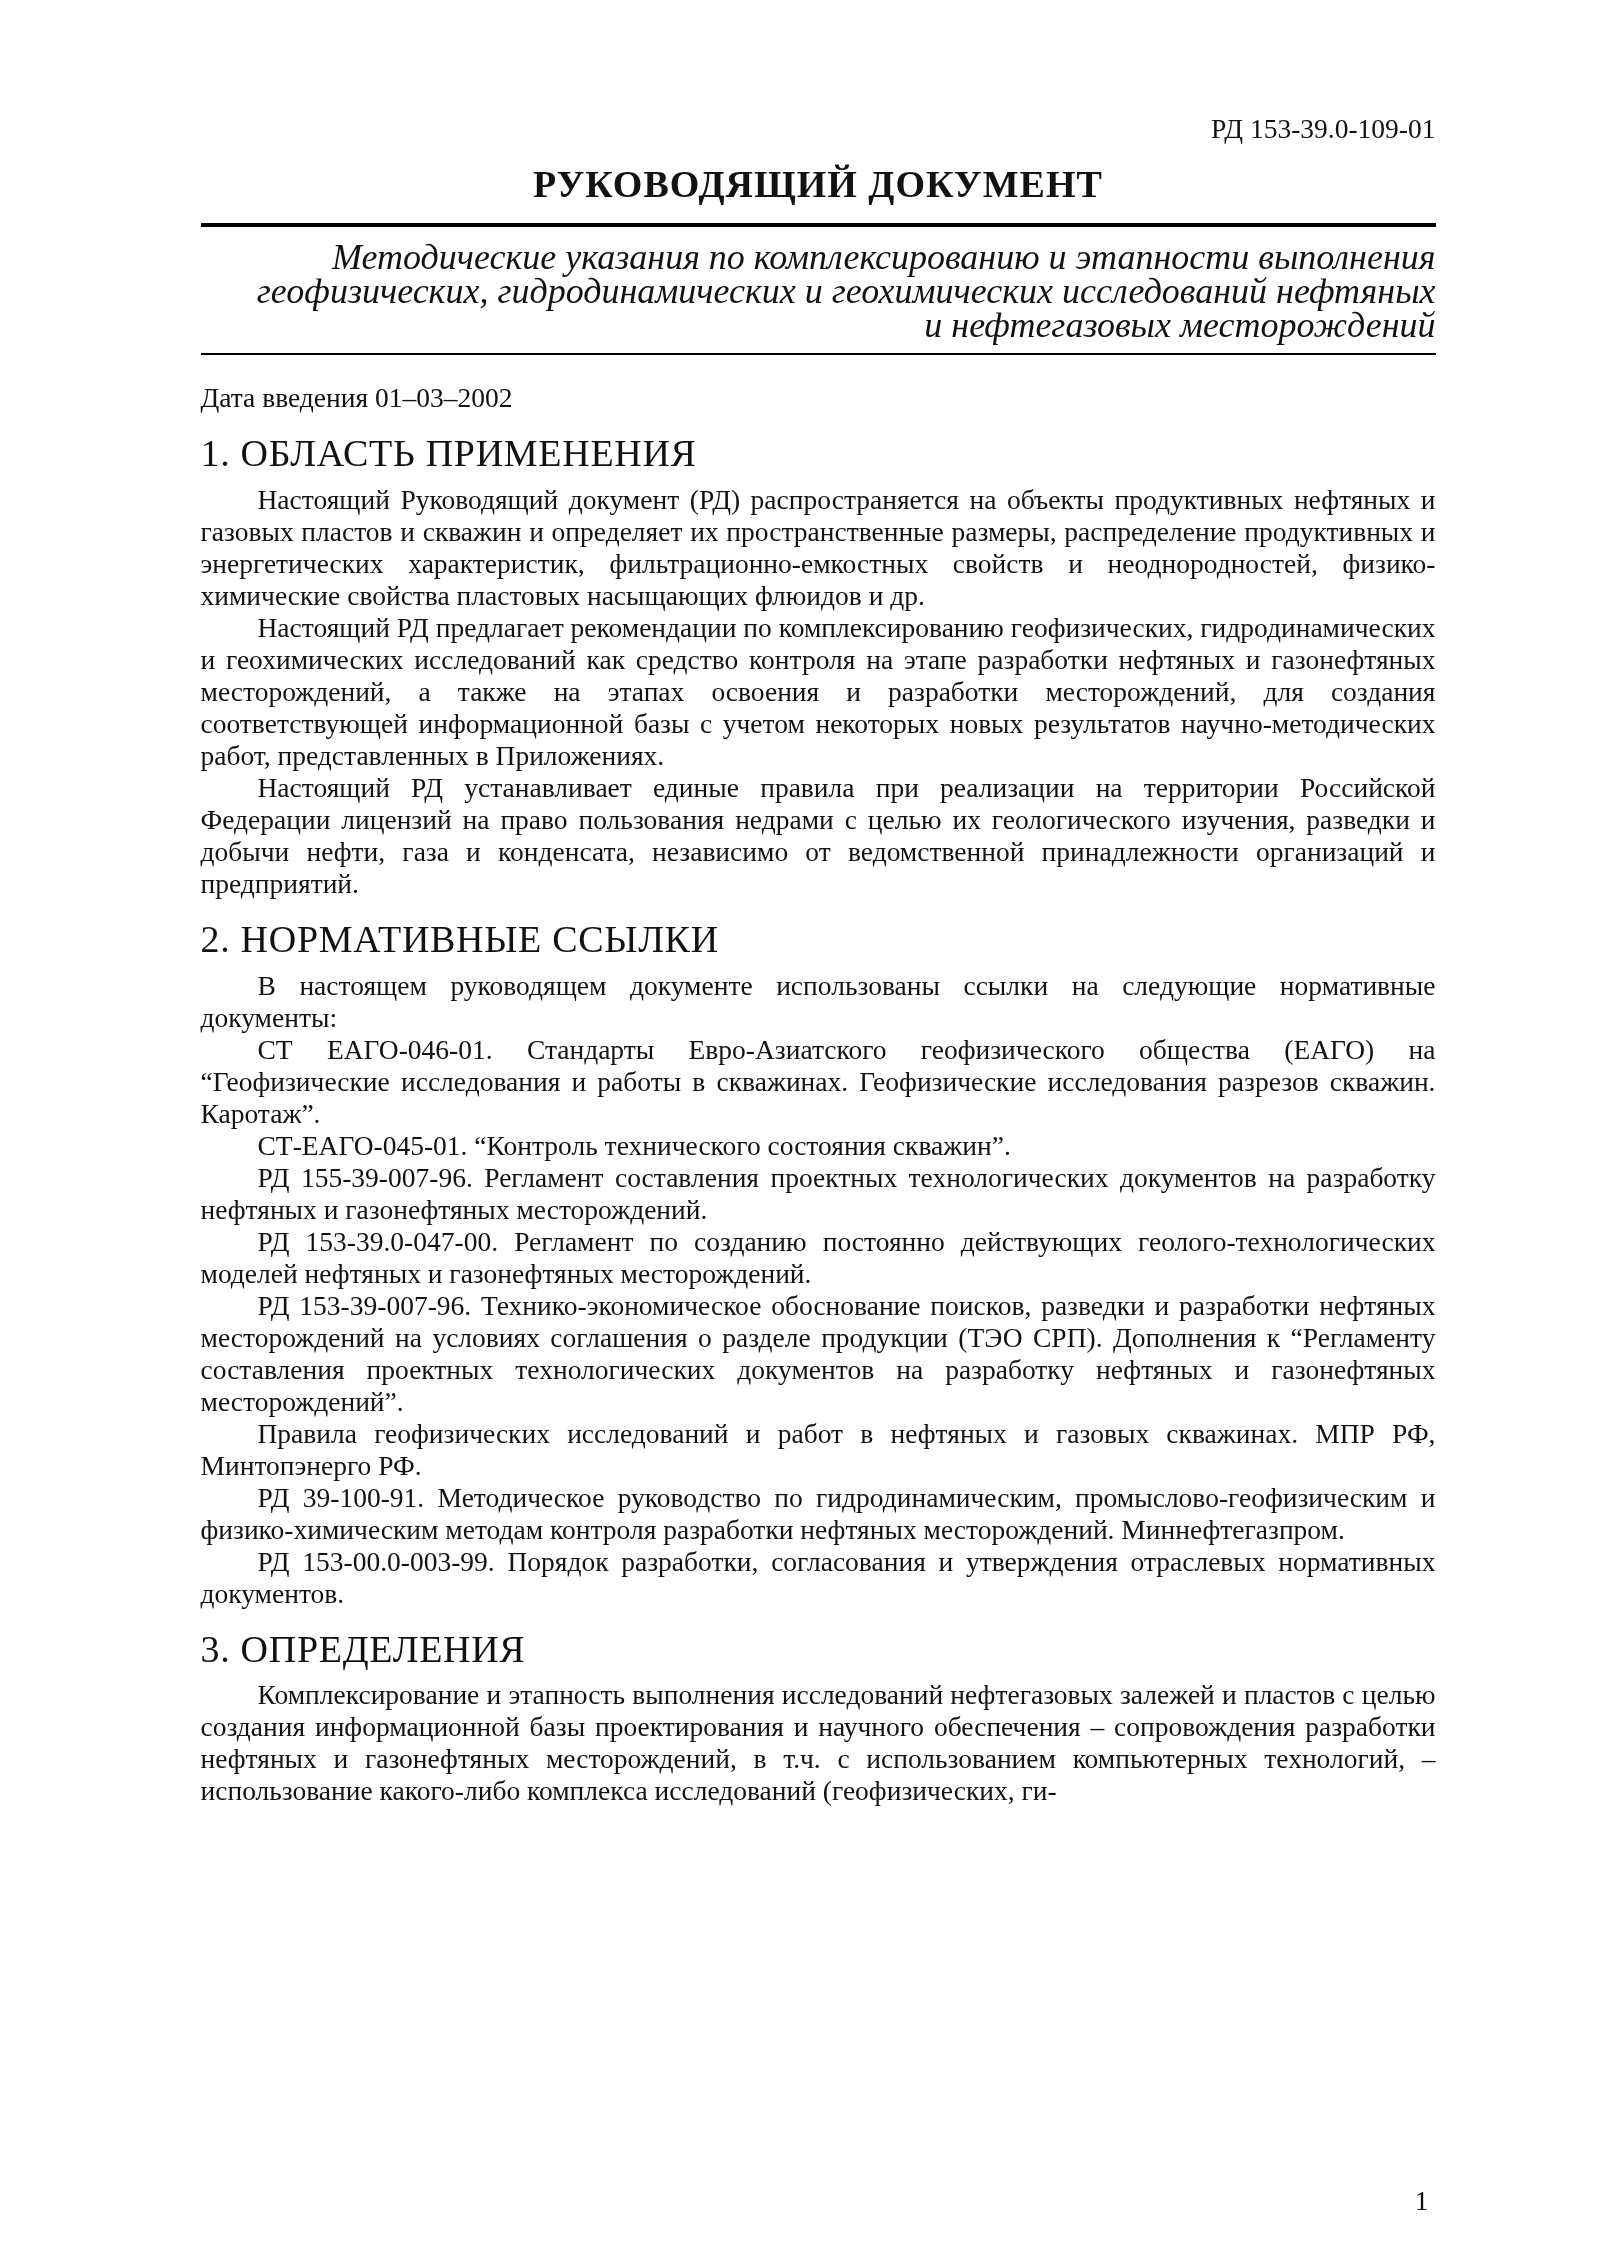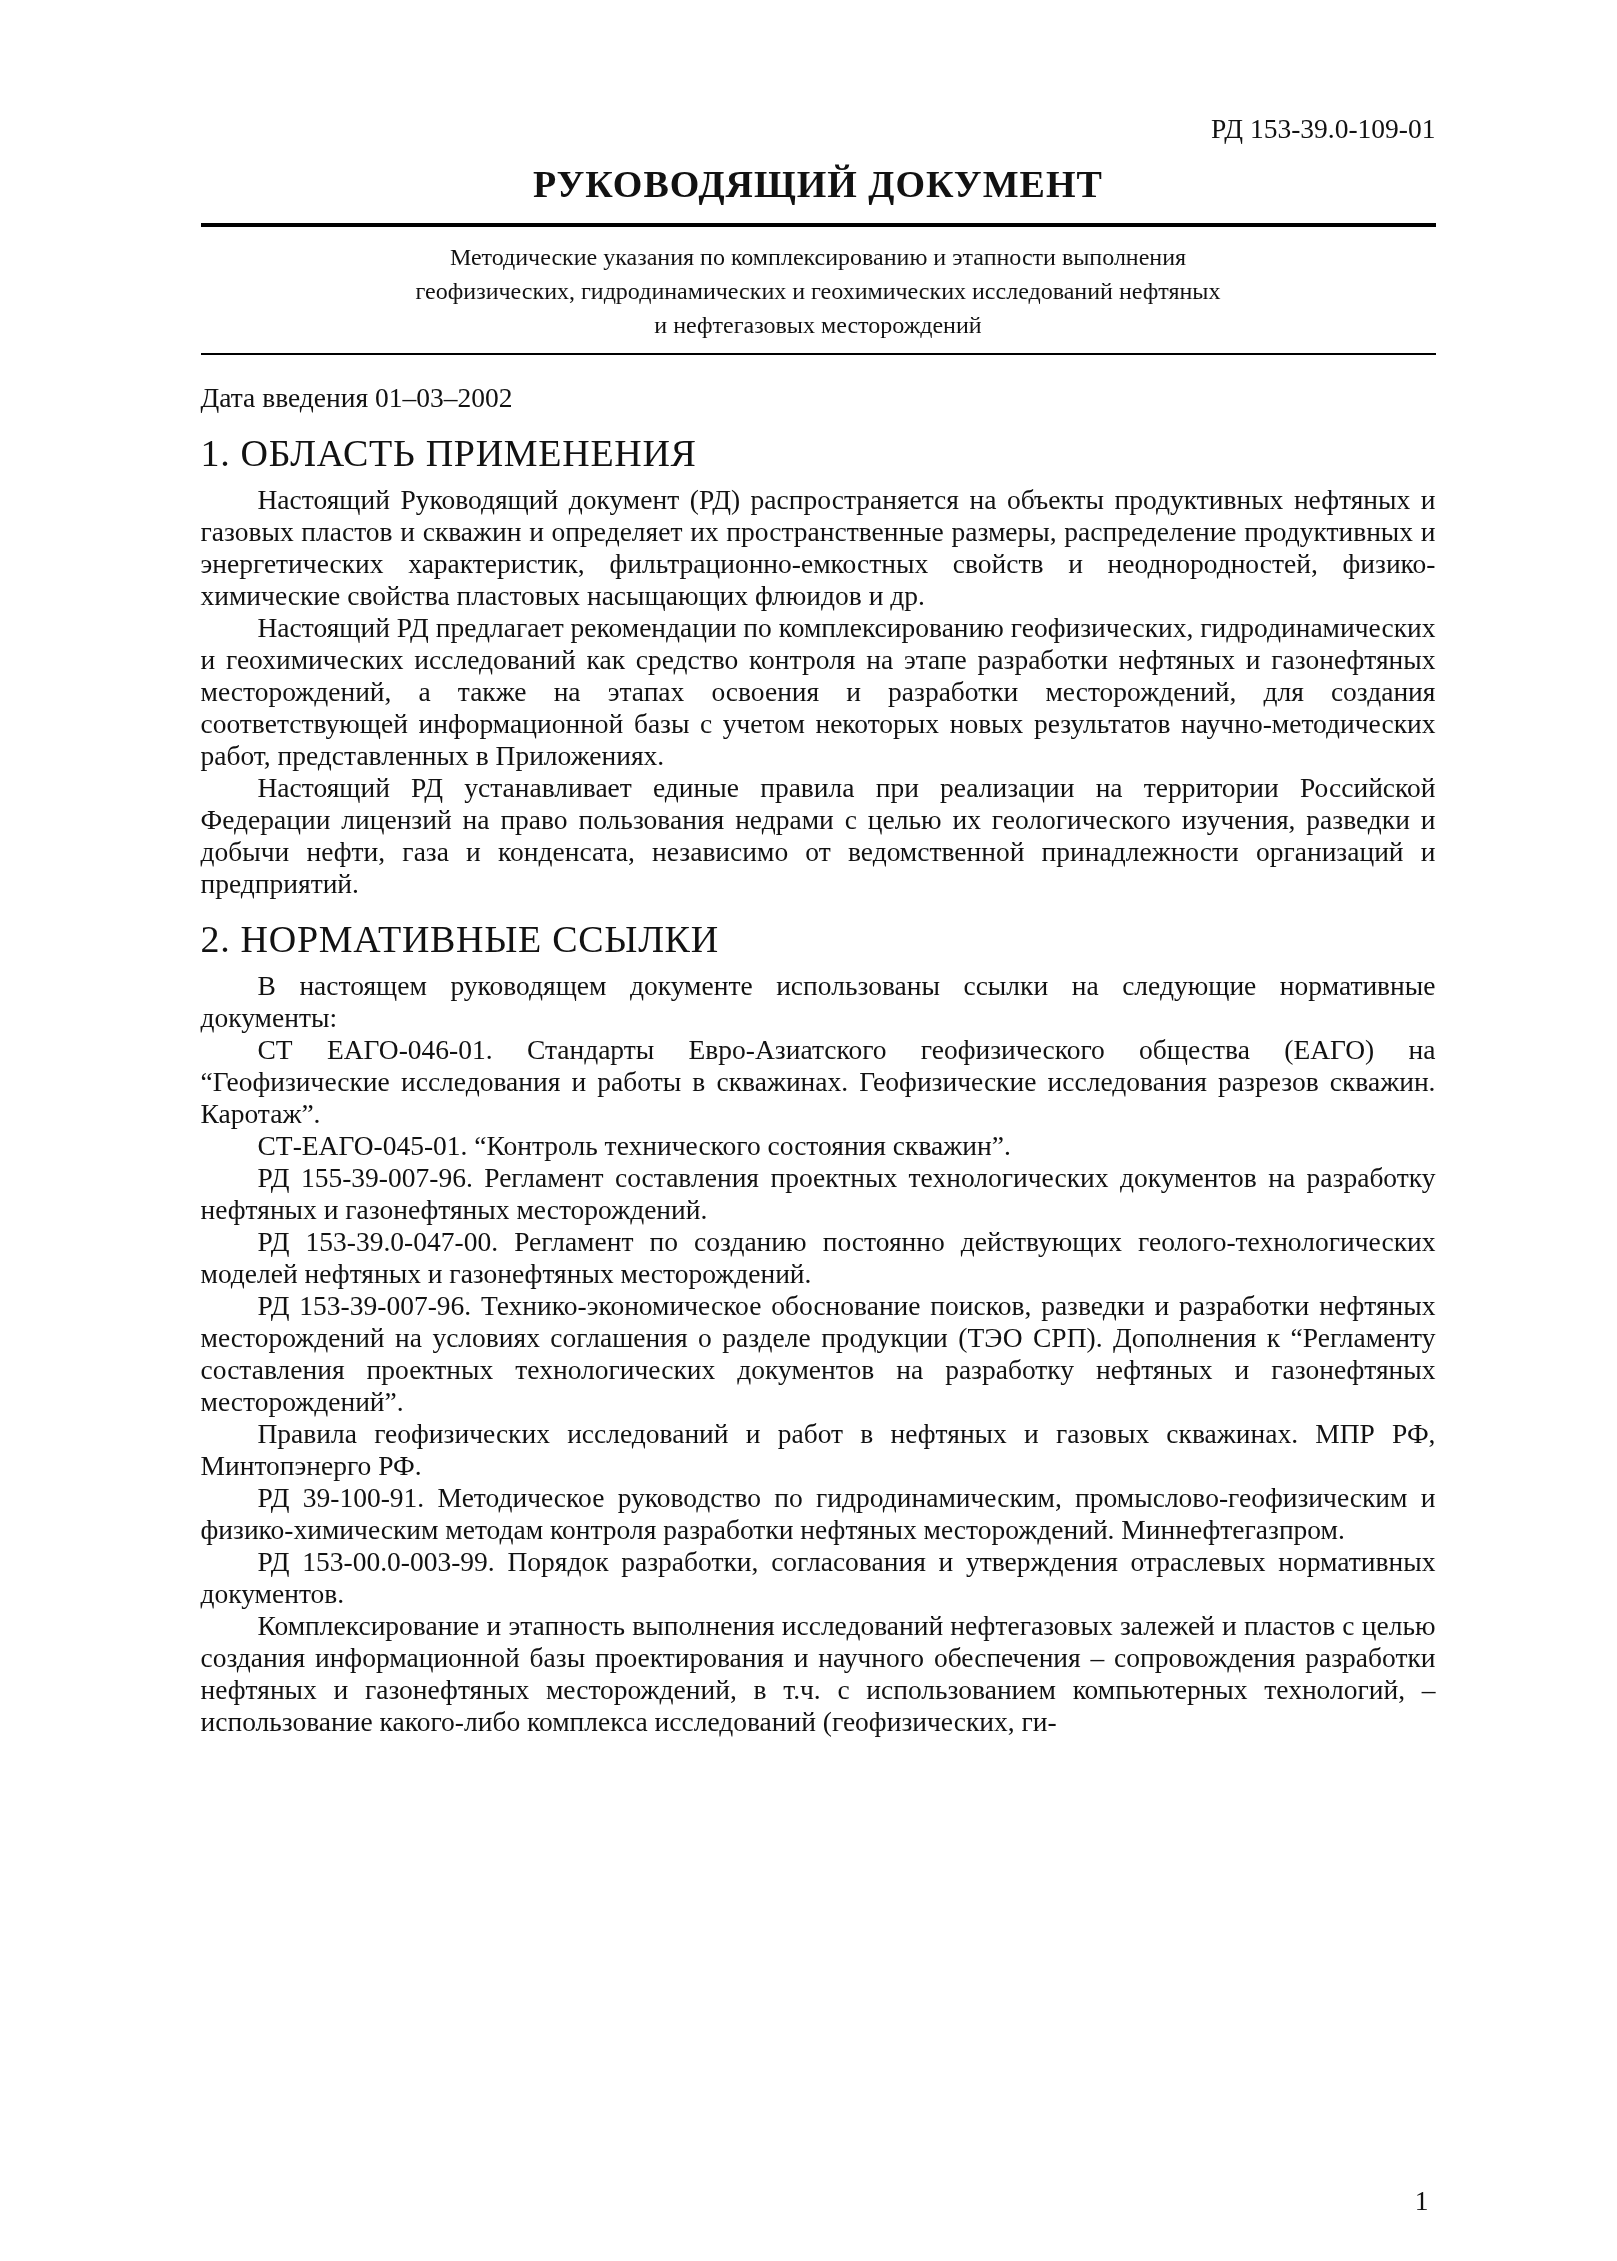--- a/index.html
+++ b/index.html
@@ -30,24 +30,25 @@
     letter-spacing: 1px;
     margin-top: 17.5px;
   }
   .rule {
     background: #000000;
     width: 100%;
   }
   .rule.thick { height: 4px; margin-top: 17.5px; }
   .rule.thin  { height: 2px; margin-top: 10.7px; }
   .subtitle {
-    text-align: center;
-    font-size: 24px;
+    text-align: right;
+    font-size: 36px;
     line-height: 34px;
     margin-top: 13.4px;
+    font-style: italic;
   }
   .date-line {
     font-size: 27.5px;
     line-height: 32px;
     margin-top: 27px;
   }
   .section-heading {
     text-align: left;
     font-size: 38px;
     line-height: 32px;
@@ -105,19 +106,20 @@
     <p class="para">СТ-ЕАГО-045-01. “Контроль технического состояния скважин”.</p>
     <p class="para">РД 155-39-007-96. Регламент составления проектных технологических документов на разработку нефтяных и газонефтяных месторождений.</p>
     <p class="para">РД 153-39.0-047-00. Регламент по созданию постоянно действующих геолого-технологических моделей нефтяных и газонефтяных месторождений.</p>
     <p class="para">РД 153-39-007-96. Технико-экономическое обоснование поисков, разведки и разработки нефтяных месторождений на условиях соглашения о разделе продукции (ТЭО СРП). Дополнения к “Регламенту составления проектных технологических документов на разработку нефтяных и газонефтяных месторождений”.</p>
     <p class="para">Правила геофизических исследований и работ в нефтяных и газовых скважинах. МПР РФ, Минтопэнерго РФ.</p>
     <p class="para">РД 39-100-91. Методическое руководство по гидродинамическим, промыслово-геофизическим и физико-химическим методам контроля разработки нефтяных месторождений. Миннефтегазпром.</p>
     <p class="para">РД 153-00.0-003-99. Порядок разработки, согласования и утверждения отраслевых нормативных документов.</p>
   </div>
 
   <div>
+    <h2 class="section-heading">3. ОПРЕДЕЛЕНИЯ</h2>
     <p class="para">Комплексирование и этапность выполнения исследований нефтегазовых залежей и пластов с целью создания информационной базы проектирования и научного обеспечения – сопровождения разработки нефтяных и газонефтяных месторождений, в т.ч. с использованием компьютерных технологий, – использование какого-либо комплекса исследований (геофизических, ги-</p>
   </div>
 
   <div class="page-number">1</div>
 
 </div>
 
 
 </body></html>

